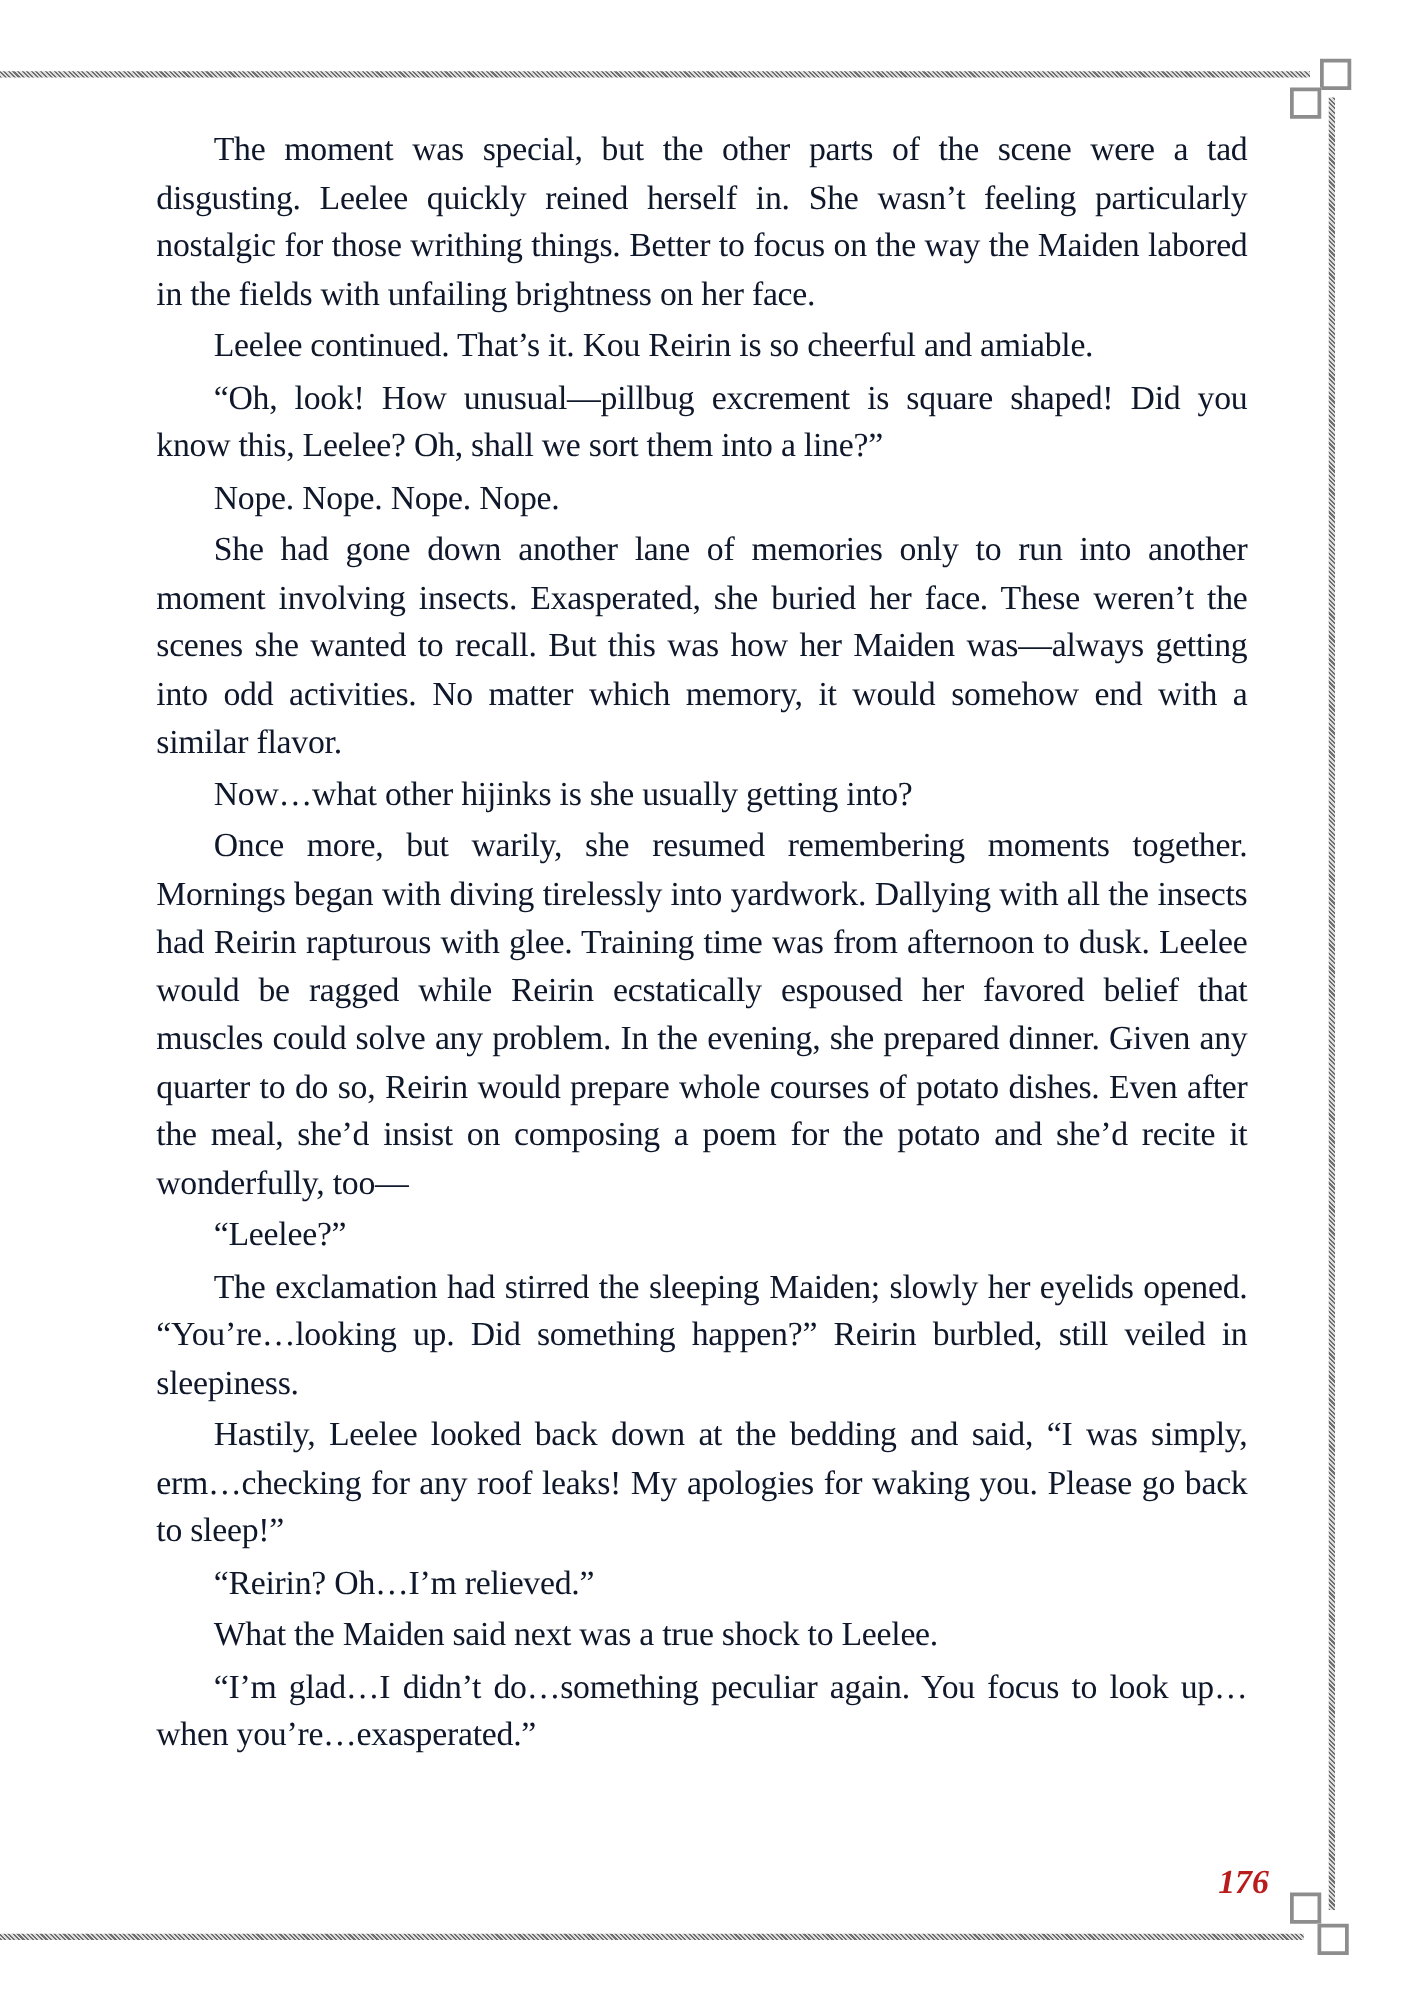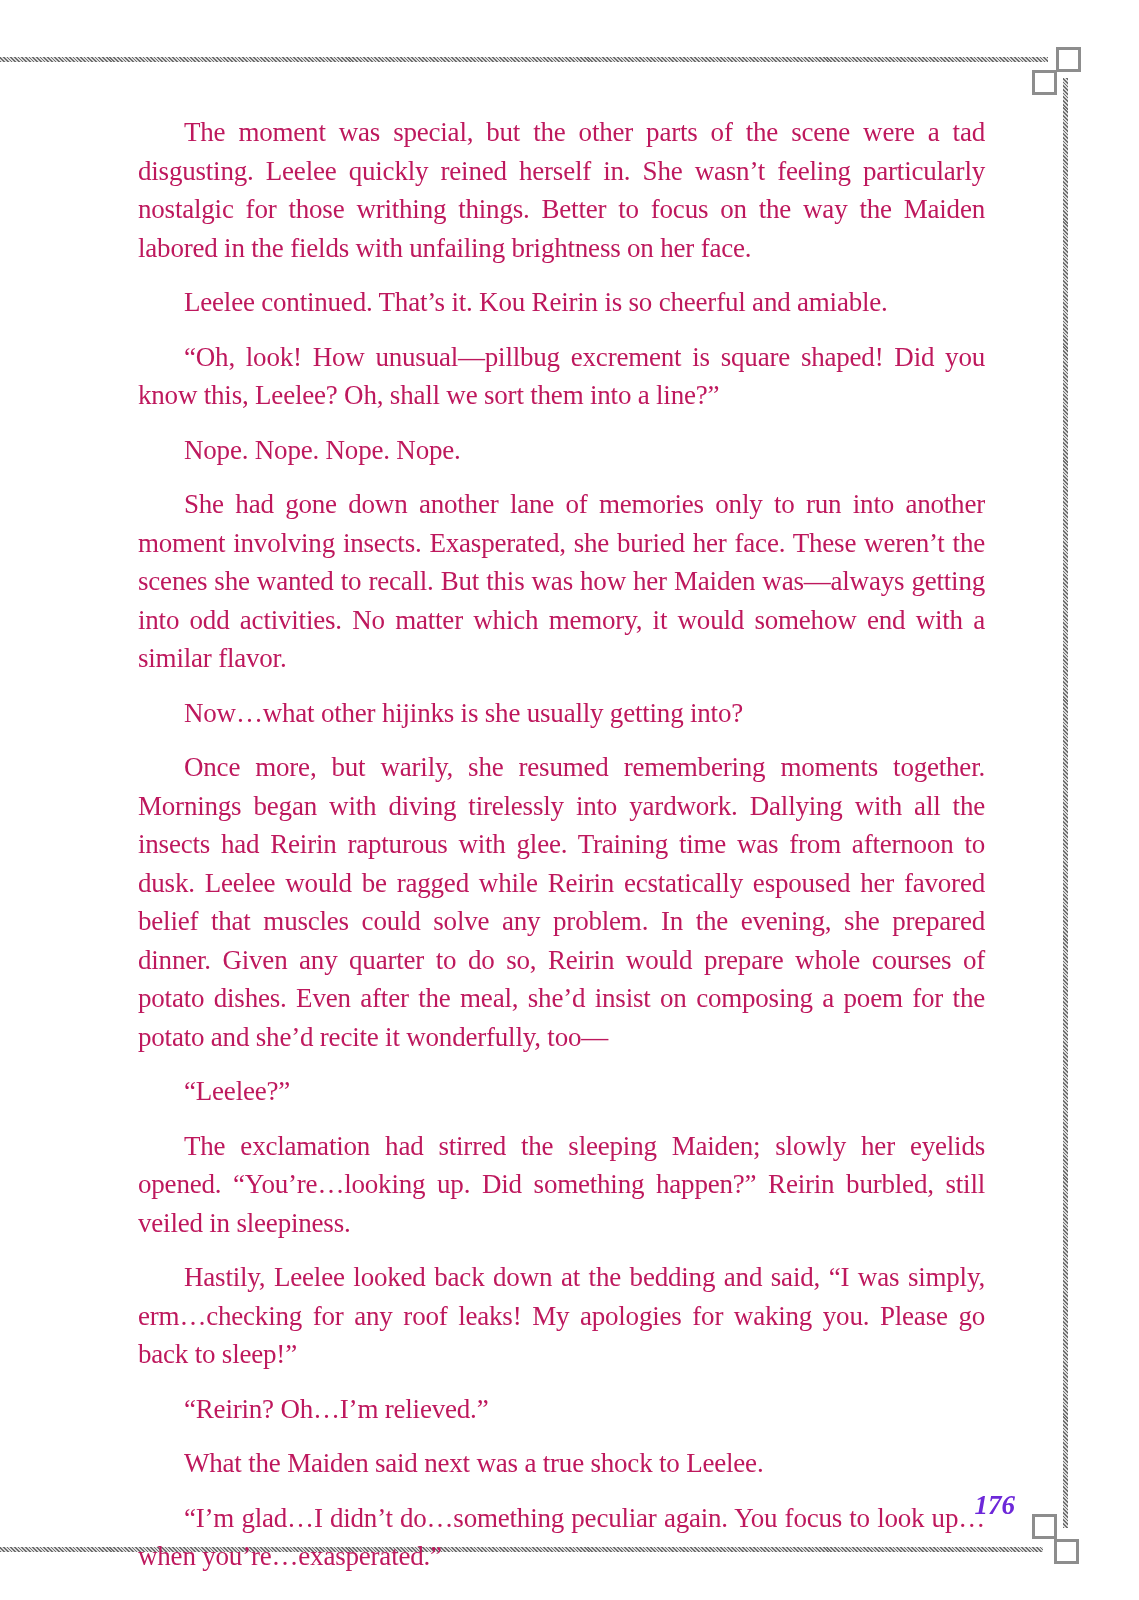--- a/index.html
+++ b/index.html
@@ -21,29 +21,29 @@
   }
   .sq-top-large{left:1056px;top:47px;}
   .sq-top-small{left:1032px;top:70px;}
   .sq-bottom-small{left:1032px;top:1514px;}
   .sq-bottom-large{left:1054px;top:1539px;}
   
   .text-block{
     position:absolute;left:122px;top:97px;width:879px;z-index:3;
   }
   .text-block p{
-    margin:16px;padding:0;
+    margin:3px;padding:0;
     font-size:27px;line-height:38.5px;letter-spacing:-0.2px;
-    color:#be185d;text-align:justify;text-indent:46px;
+    color:#0f172a;text-align:justify;text-indent:46px;
   }
   .it{}
   
   .page-number{
     position:absolute;left:900px;top:1490px;width:115px;z-index:3;
-    text-align:right;font-size:27px;font-weight:bold;font-style:italic;color:#6d28d9;
+    text-align:right;font-size:27px;font-weight:bold;font-style:italic;color:#b91c1c;
   }
 </style>
 </head>
 <body>
 
 <div class="rule rule-top"></div>
 <div class="rule rule-right"></div>
 <div class="rule rule-bottom"></div>
 
 <div class="deco-square sq-top-large"></div>

